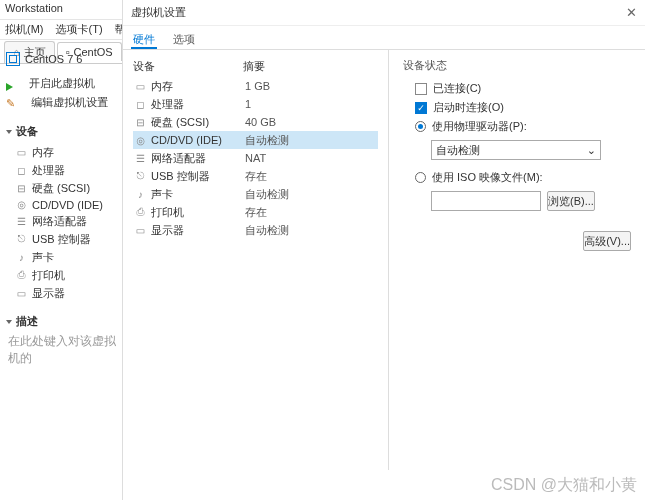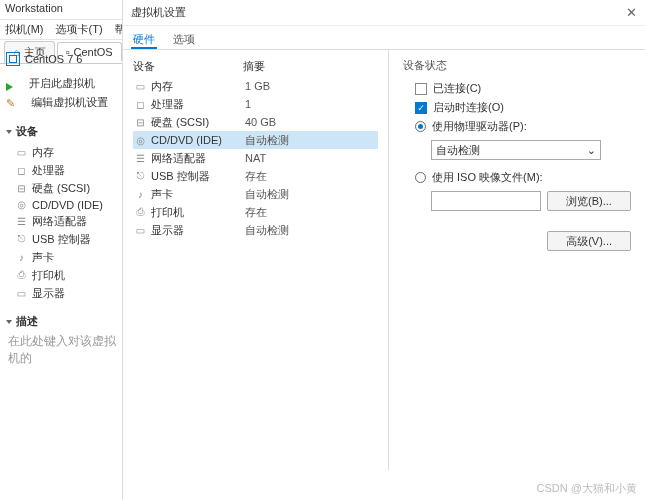--- a/index.html
+++ b/index.html
@@ -40,23 +40,23 @@
 .right-panel{flex:1;border-left:1px solid #ddd;padding:8px 14px}
 .grp-title{color:#555;margin-bottom:6px}
 .cb-row{display:flex;align-items:center;gap:6px;padding:2px 0 2px 12px;color:#555}
 .cb{width:12px;height:12px;border:1px solid #888;display:inline-flex;align-items:center;justify-content:center;font-size:9px;background:#fff}
 .cb.checked{background:#0078d4;border-color:#0078d4;color:#fff}
 .radio{width:11px;height:11px;border:1px solid #666;border-radius:50%;display:inline-flex;align-items:center;justify-content:center}
 .radio.on:after{content:"";width:5px;height:5px;background:#0078d4;border-radius:50%}
 .sel-box{margin:4px 0 8px 28px;border:1px solid #aaa;height:20px;display:flex;align-items:center;justify-content:space-between;padding:0 4px;width:170px}
 .iso-row{margin:4px 0 0 28px;display:flex;gap:6px}
 .iso-row input{border:1px solid #aaa;height:20px;width:110px;padding:0 4px}
-.btn{border:1px solid #aaa;background:#f4f4f4;height:20px;padding:0 18px;display:inline-flex;align-items:center;border-radius:2px}
+.btn{border:1px solid #aaa;background:#f4f4f4;height:20px;padding:0 0;display:inline-flex;align-items:center;border-radius:2px}
 .adv-row{margin-top:20px;display:flex;justify-content:flex-end}
-.watermark{position:absolute;bottom:4px;right:8px;color:#bbb;font-size:11px}
+.watermark{position:absolute;bottom:4px;right:8px;color:#bbb;font-size:16px}
 </style>
 </head>
 <body>
 
 <div class="main-menu">
   <span>Workstation</span>
 </div>
 <div class="main-menu">
   <span>拟机(M)</span>
   <span>选项卡(T)</span>

